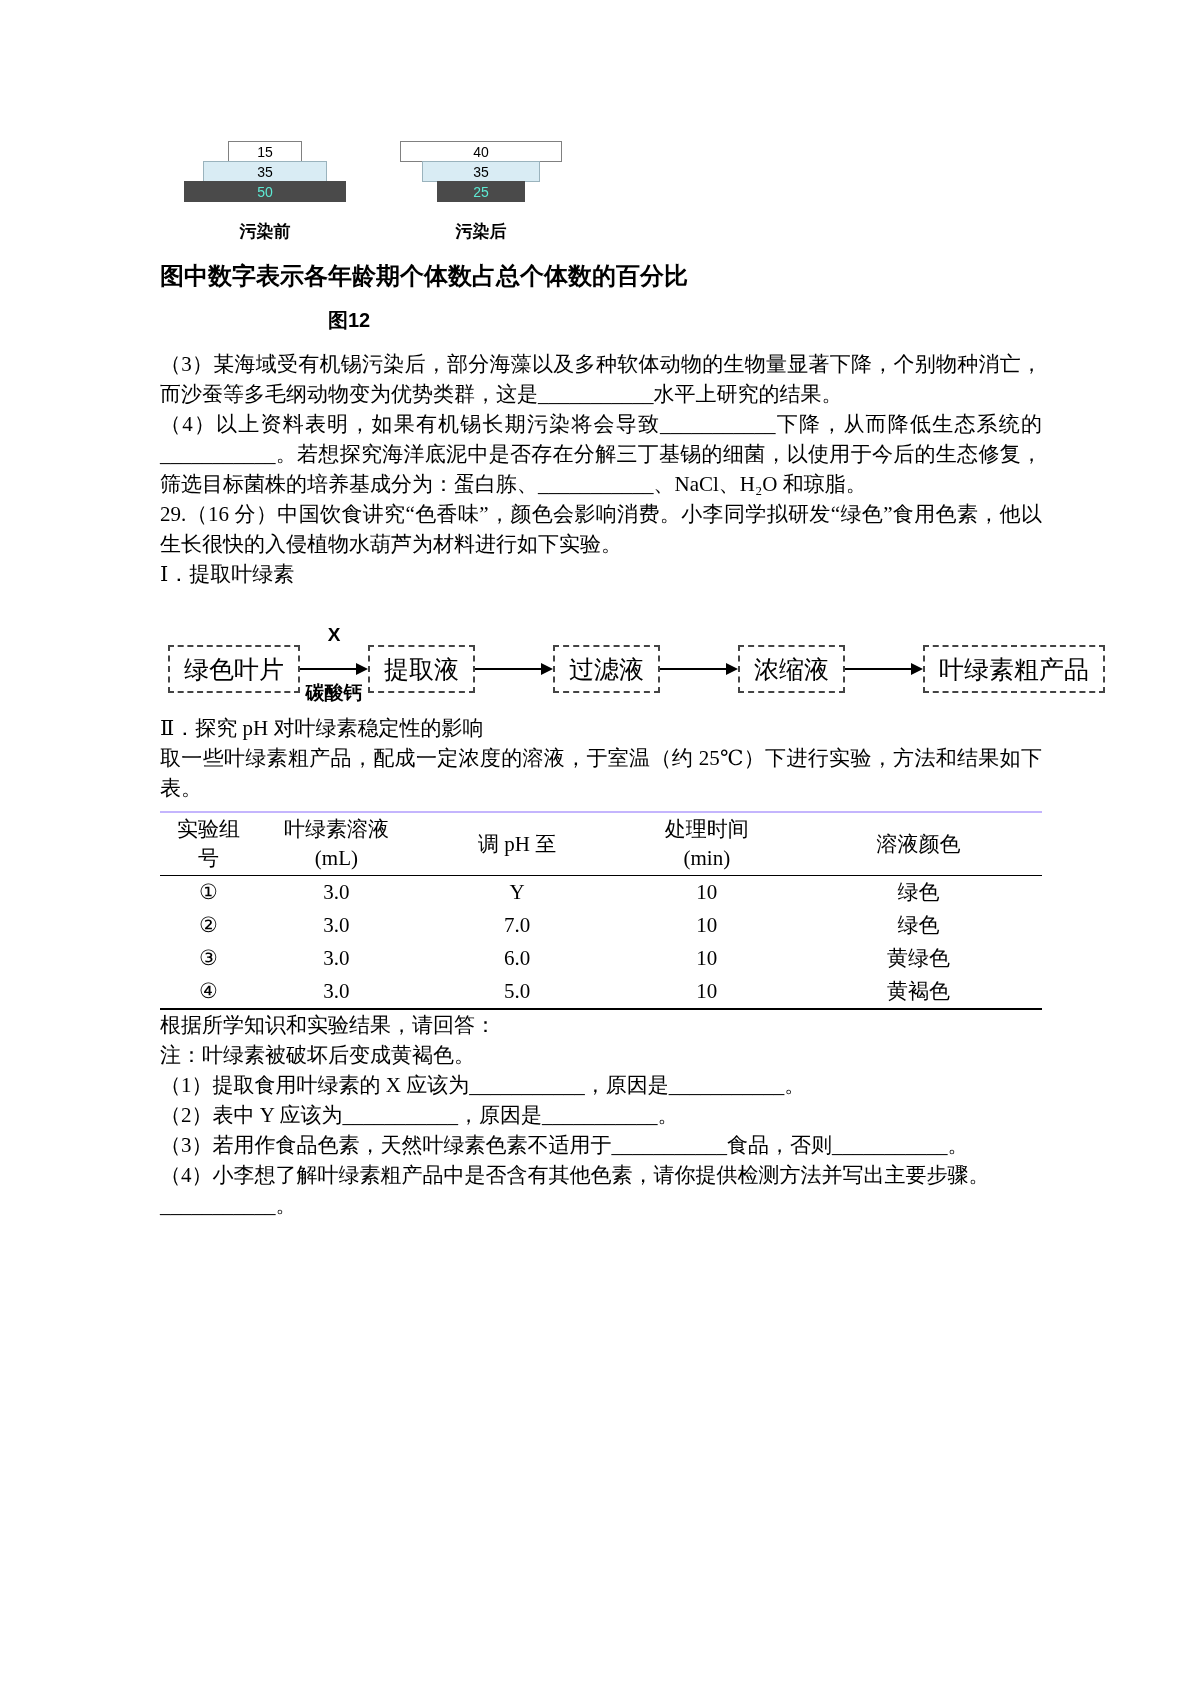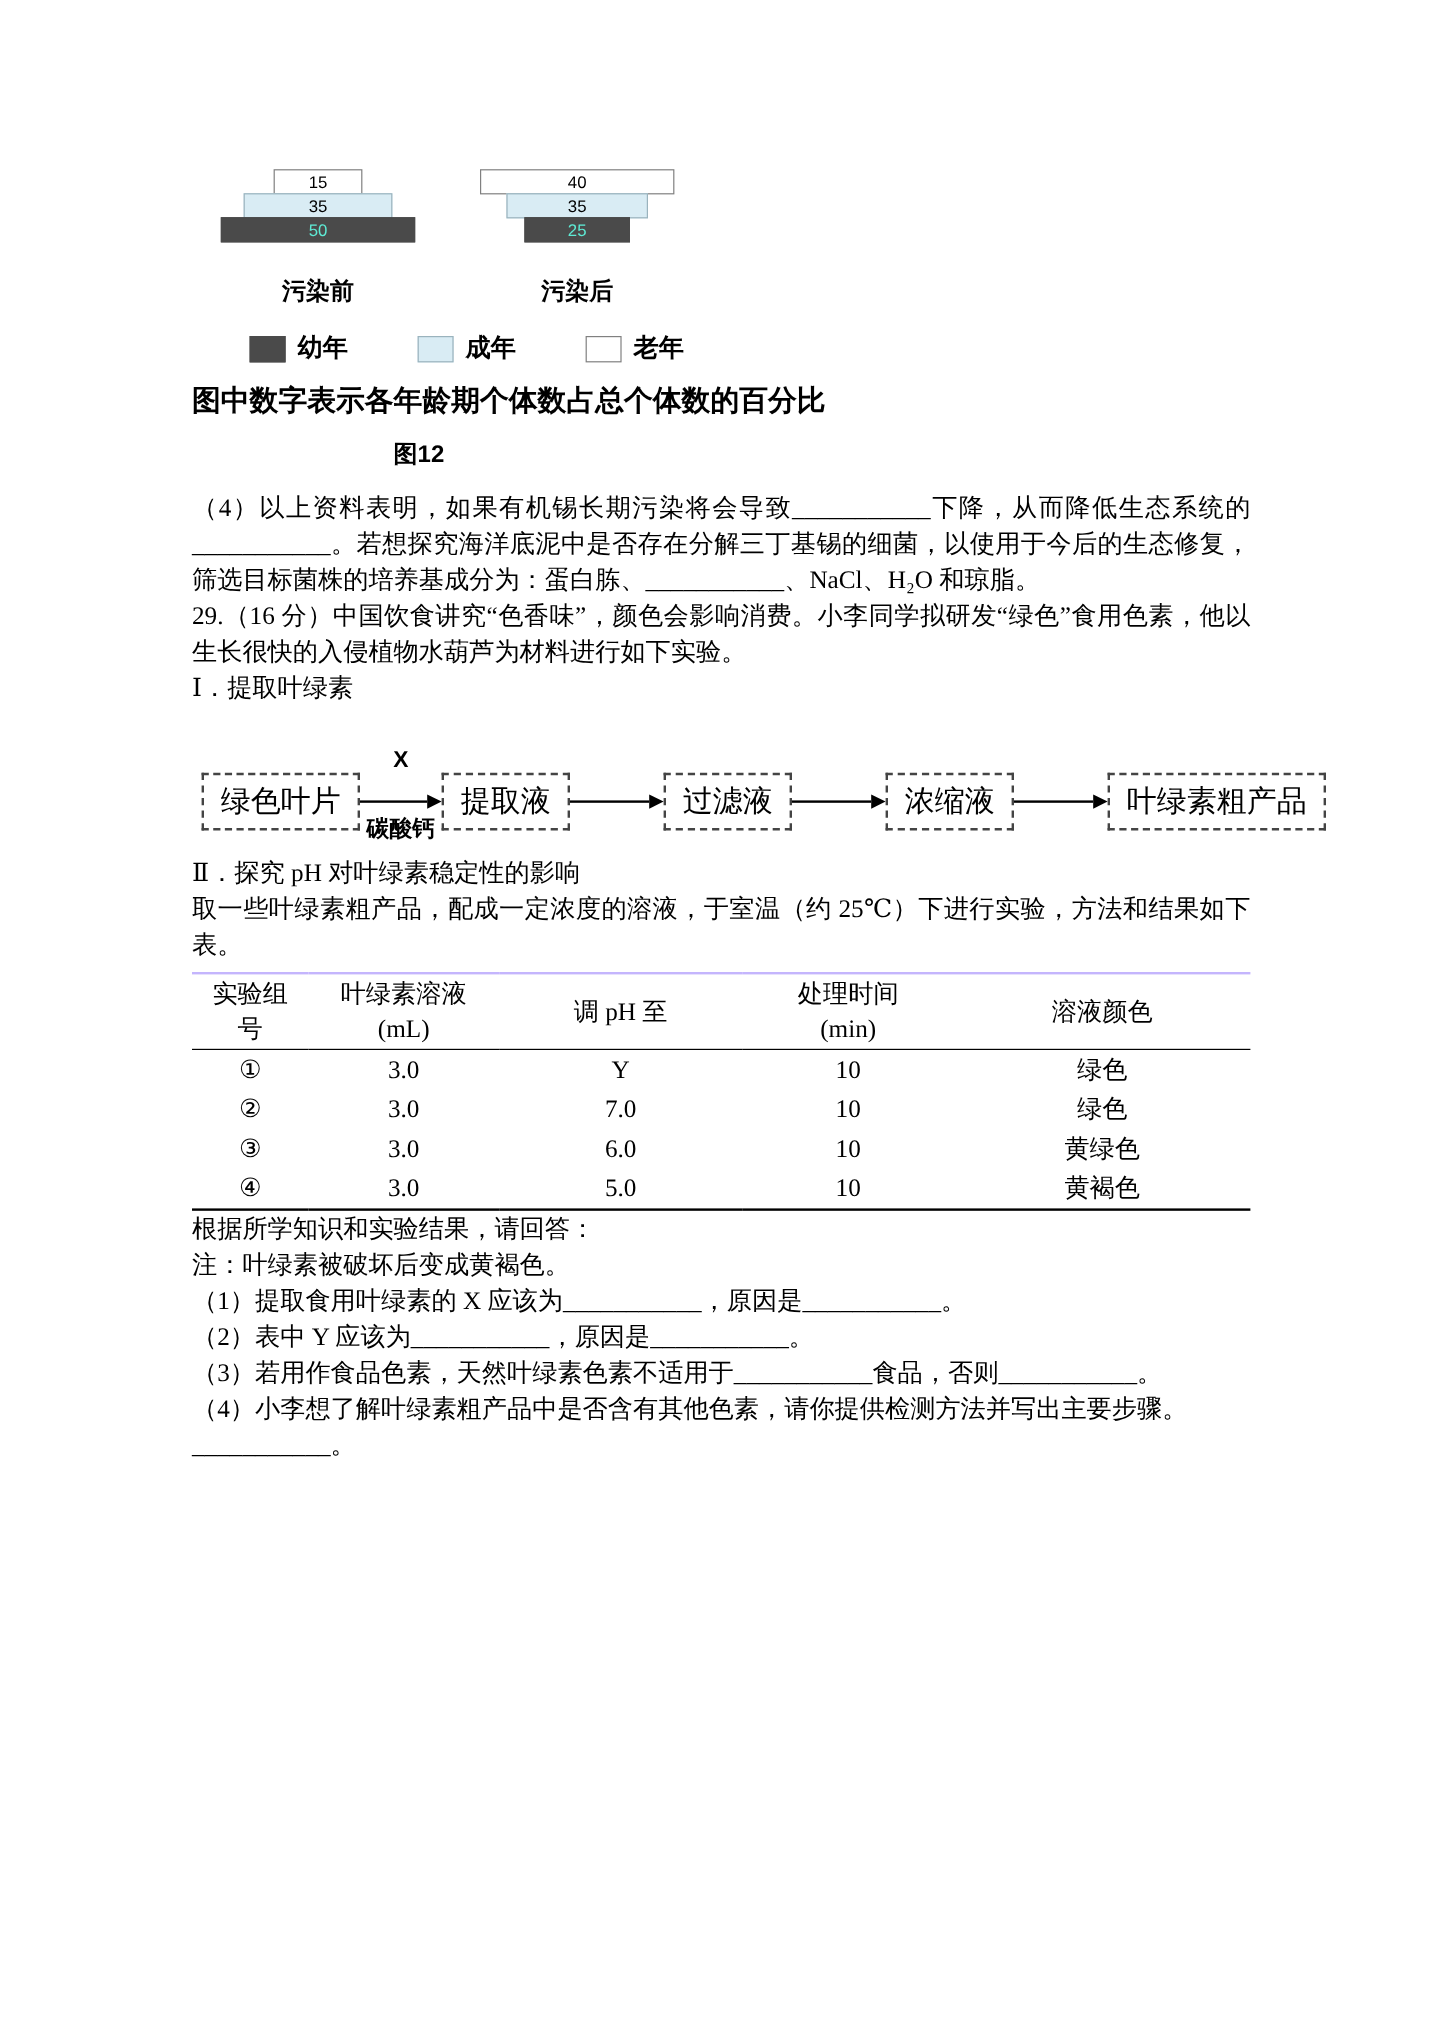--- a/index.html
+++ b/index.html
@@ -12,22 +12,22 @@
   .figure-area { margin-bottom:14px; }
   .pyramids { display:flex; align-items:center; margin-left:20px; }
   .pyr { display:flex; flex-direction:column; align-items:center; width:170px; }
   .pyr-after { margin-left:46px; }
   .bar { height:21px; line-height:20px; text-align:center;
          font-family:"Liberation Sans","DejaVu Sans",sans-serif; font-size:14px;
          border:1px solid #808080; margin-top:-1px; }
   .bar-old   { background:#ffffff; }
   .bar-adult { background:#d9ecf4; border-color:#9ab3bd; }
   .bar-young { background:#4a4a4a; color:#5eead4; border-color:#4a4a4a; }
-  .pyr-label { margin-top:26px; font-family:"Liberation Sans","DejaVu Sans",sans-serif;
-               font-weight:bold; font-size:20px; }
+  .pyr-label { margin-top:15px; font-family:"Liberation Sans","DejaVu Sans",sans-serif;
+               font-weight:bold; font-size:17px; }
   .legend { display:flex; margin:18px 0 0 48px; align-items:center; }
   .legend-item { display:flex; align-items:center; margin-right:58px;
                  font-family:"Liberation Sans","DejaVu Sans",sans-serif;
                  font-weight:bold; font-size:21px; }
   .swatch { display:inline-block; width:30px; height:22px; border:1px solid #808080; margin-right:10px; }
   .swatch-young { background:#4a4a4a; border-color:#4a4a4a; }
   .swatch-adult { background:#d9ecf4; border-color:#9ab3bd; }
   .swatch-old   { background:#ffffff; }
   .fig-caption { margin-top:16px; font-family:Liberation Mono, monospace;
                  font-weight:bold; font-size:24px; }
@@ -77,38 +77,25 @@
           <div class="bar bar-young" style="width:162px">50</div>
           <div class="pyr-label">污染前</div>
         </div>
         <div class="pyr pyr-after">
           <div class="bar bar-old" style="width:162px">40</div>
           <div class="bar bar-adult" style="width:118px">35</div>
           <div class="bar bar-young" style="width:88px">25</div>
           <div class="pyr-label">污染后</div>
         </div>
       </div>
-      <div class="legend">
-        <div class="legend-item">
-          <span class="swatch swatch-young"></span>
-          <span>幼年</span>
-        </div>
-        <div class="legend-item">
-          <span class="swatch swatch-adult"></span>
-          <span>成年</span>
-        </div>
-        <div class="legend-item">
-          <span class="swatch swatch-old"></span>
-          <span>老年</span>
-        </div>
-      </div>
       <div class="fig-caption">图中数字表示各年龄期个体数占总个体数的百分比</div>
       <div class="fig-num">图12</div>
     </div>
 
+    <p class="line">（3）某海域受有机锡污染后，部分海藻以及多种软体动物的生物量显著下降，个别物种消亡，而沙蚕等多毛纲动物变为优势类群，这是___________水平上研究的结果。</p>
     <p class="line">（4）以上资料表明，如果有机锡长期污染将会导致___________下降，从而降低生态系统的___________。若想探究海洋底泥中是否存在分解三丁基锡的细菌，以使用于今后的生态修复，筛选目标菌株的培养基成分为：蛋白胨、___________、NaCl、H₂O 和琼脂。</p>
     <p class="line">29.（16 分）中国饮食讲究“色香味”，颜色会影响消费。小李同学拟研发“绿色”食用色素，他以生长很快的入侵植物水葫芦为材料进行如下实验。</p>
     <p class="line">Ⅰ．提取叶绿素</p>
 
     <div class="flowchart">
       <div class="flow-node">绿色叶片</div>
       <div class="flow-connector">
         <span class="conn-above">X</span>
         <span class="arrow-line"></span>
         <span class="arrow-head"></span>

